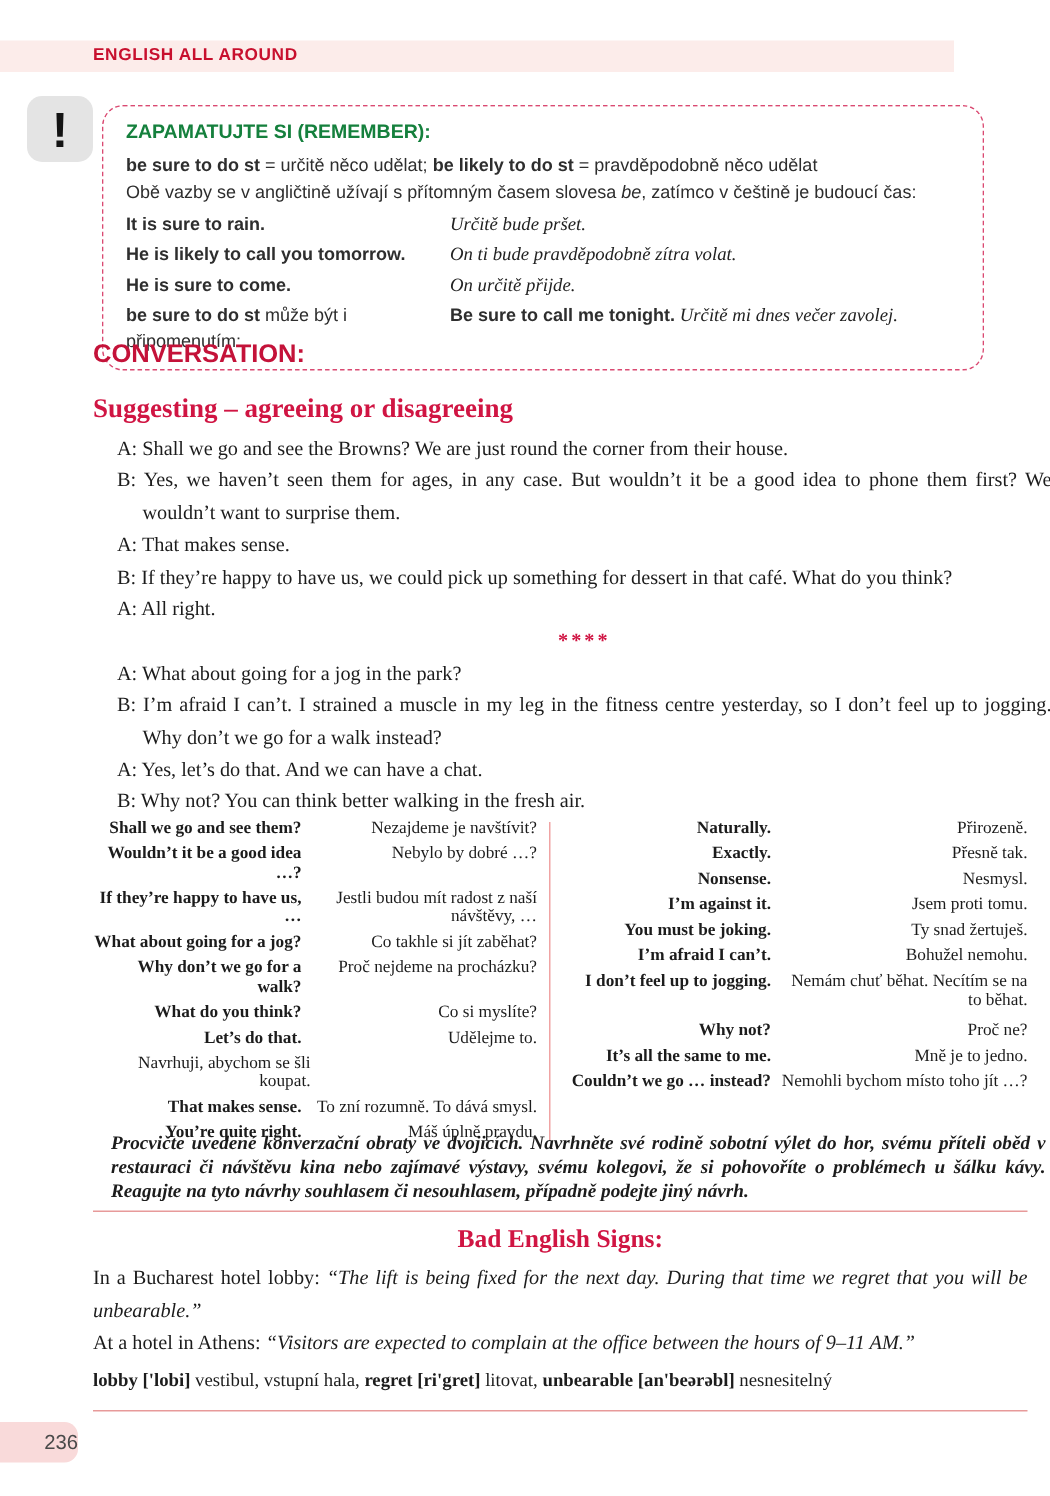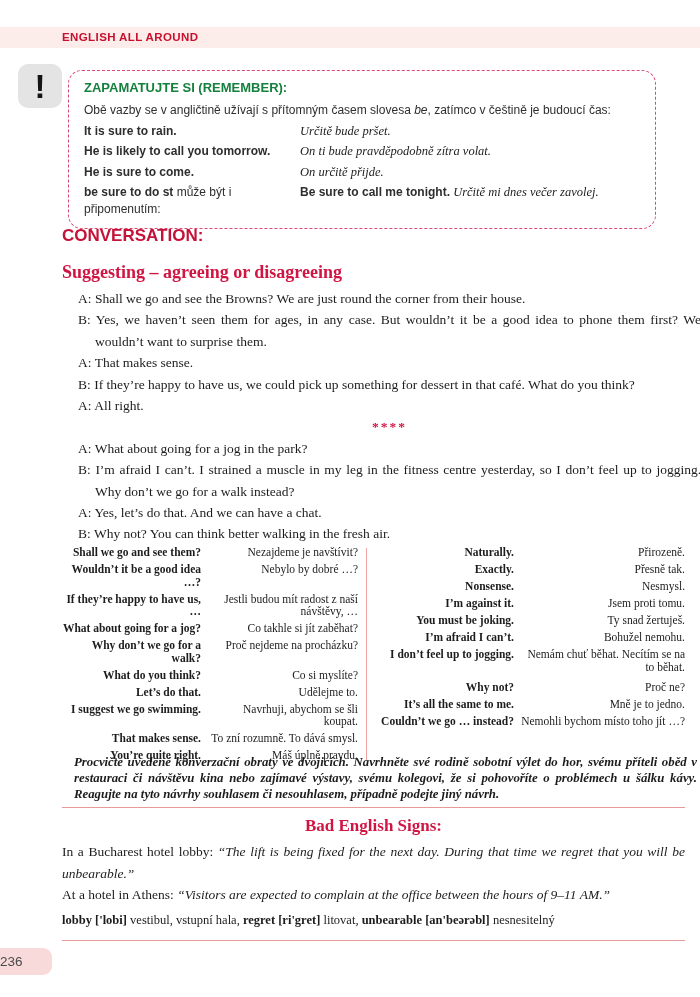--- a/index.html
+++ b/index.html
@@ -1,21 +1,21 @@
 <!DOCTYPE html>
 <html><head>
 <meta charset="utf-8">
 <style>
   html,body{margin:0;padding:0;}
   body{width:700px;height:997px;background:#ffffff;position:relative;
        font-family:"Liberation Serif", serif;color:#1c1c1c;}
   .page{position:absolute;inset:0;overflow:hidden;}
 
   
-  .band{position:absolute;top:27px;left:0;width:700px;height:21px;background:#fcecea;}
+  .band{position:absolute;top:27px;left:0;width:636px;height:21px;background:#fcecea;}
   .band-title{position:absolute;left:62px;top:4px;font-family:"Liberation Sans",sans-serif;
        font-weight:bold;font-size:11.5px;letter-spacing:.4px;color:#c8102e;}
 
   
   .warn-icon{position:absolute;left:18px;top:64px;width:44px;height:44px;background:#e4e4e4;
        border-radius:10px;display:flex;align-items:center;justify-content:center;}
   .warn-icon span{font-family:"Liberation Sans",sans-serif;font-weight:bold;font-size:33px;
        color:#141414;line-height:1;}
 
   
@@ -62,38 +62,39 @@
   .rule.r1{top:807px;}
   .rule.r2{top:940px;}
 
   
   .signs{position:absolute;left:62px;top:841px;width:623px;font-size:13.5px;line-height:21.5px;}
   .sign{margin:0;text-align:justify;}
   .gloss{position:absolute;left:62px;top:913px;width:623px;margin:0;font-size:12.5px;}
 
   
   .page-badge{position:absolute;left:0;top:948px;width:52px;height:27px;background:#f9dada;
-       border-radius:0 9px 9px 0;display:flex;align-items:center;justify-content:flex-start;}
+       border-radius:0 9px 9px 0;display:flex;align-items:center;justify-content:flex-end;}
   .page-badge span{font-family:"Liberation Sans",sans-serif;font-size:13.5px;color:#4a4a4a;}
 </style>
 </head>
 <body>
 
 <div class="page">
 
   <header class="band">
     <span class="band-title">ENGLISH ALL AROUND</span>
   </header>
 
   <div class="warn-icon">
     <span>!</span>
   </div>
 
   <section class="remember">
     <h2>ZAPAMATUJTE SI (REMEMBER):</h2>
+    <p class="intro"><b>be sure to do st</b><span> = určitě něco udělat; </span><b>be likely to do st</b><span> = pravděpodobně něco udělat</span></p>
     <p class="intro"><span>Obě vazby se v angličtině užívají s přítomným časem slovesa </span><i>be</i><span>, zatímco v češtině je budoucí čas:</span></p>
 
     <div class="rrow">
       <b>It is sure to rain.</b>
       <i>Určitě bude pršet.</i>
     </div>
     <div class="rrow">
       <b>He is likely to call you tomorrow.</b>
       <i>On ti bude pravděpodobně zítra volat.</i>
     </div>
@@ -147,21 +148,20 @@
         </div>
       <div class="prow">
           <span class="en">What do you think?</span>
           <span class="cz">Co si myslíte?</span>
         </div>
       <div class="prow">
           <span class="en">Let’s do that.</span>
           <span class="cz">Udělejme to.</span>
         </div>
       <div class="prow">
-          <span class="en">I suggest we go swimming.</span>
           <span class="cz">Navrhuji, abychom se šli koupat.</span>
         </div>
       <div class="prow">
           <span class="en">That makes sense.</span>
           <span class="cz">To zní rozumně. To dává smysl.</span>
         </div>
       <div class="prow">
           <span class="en">You’re quite right.</span>
           <span class="cz">Máš úplně pravdu.</span>
         </div>

